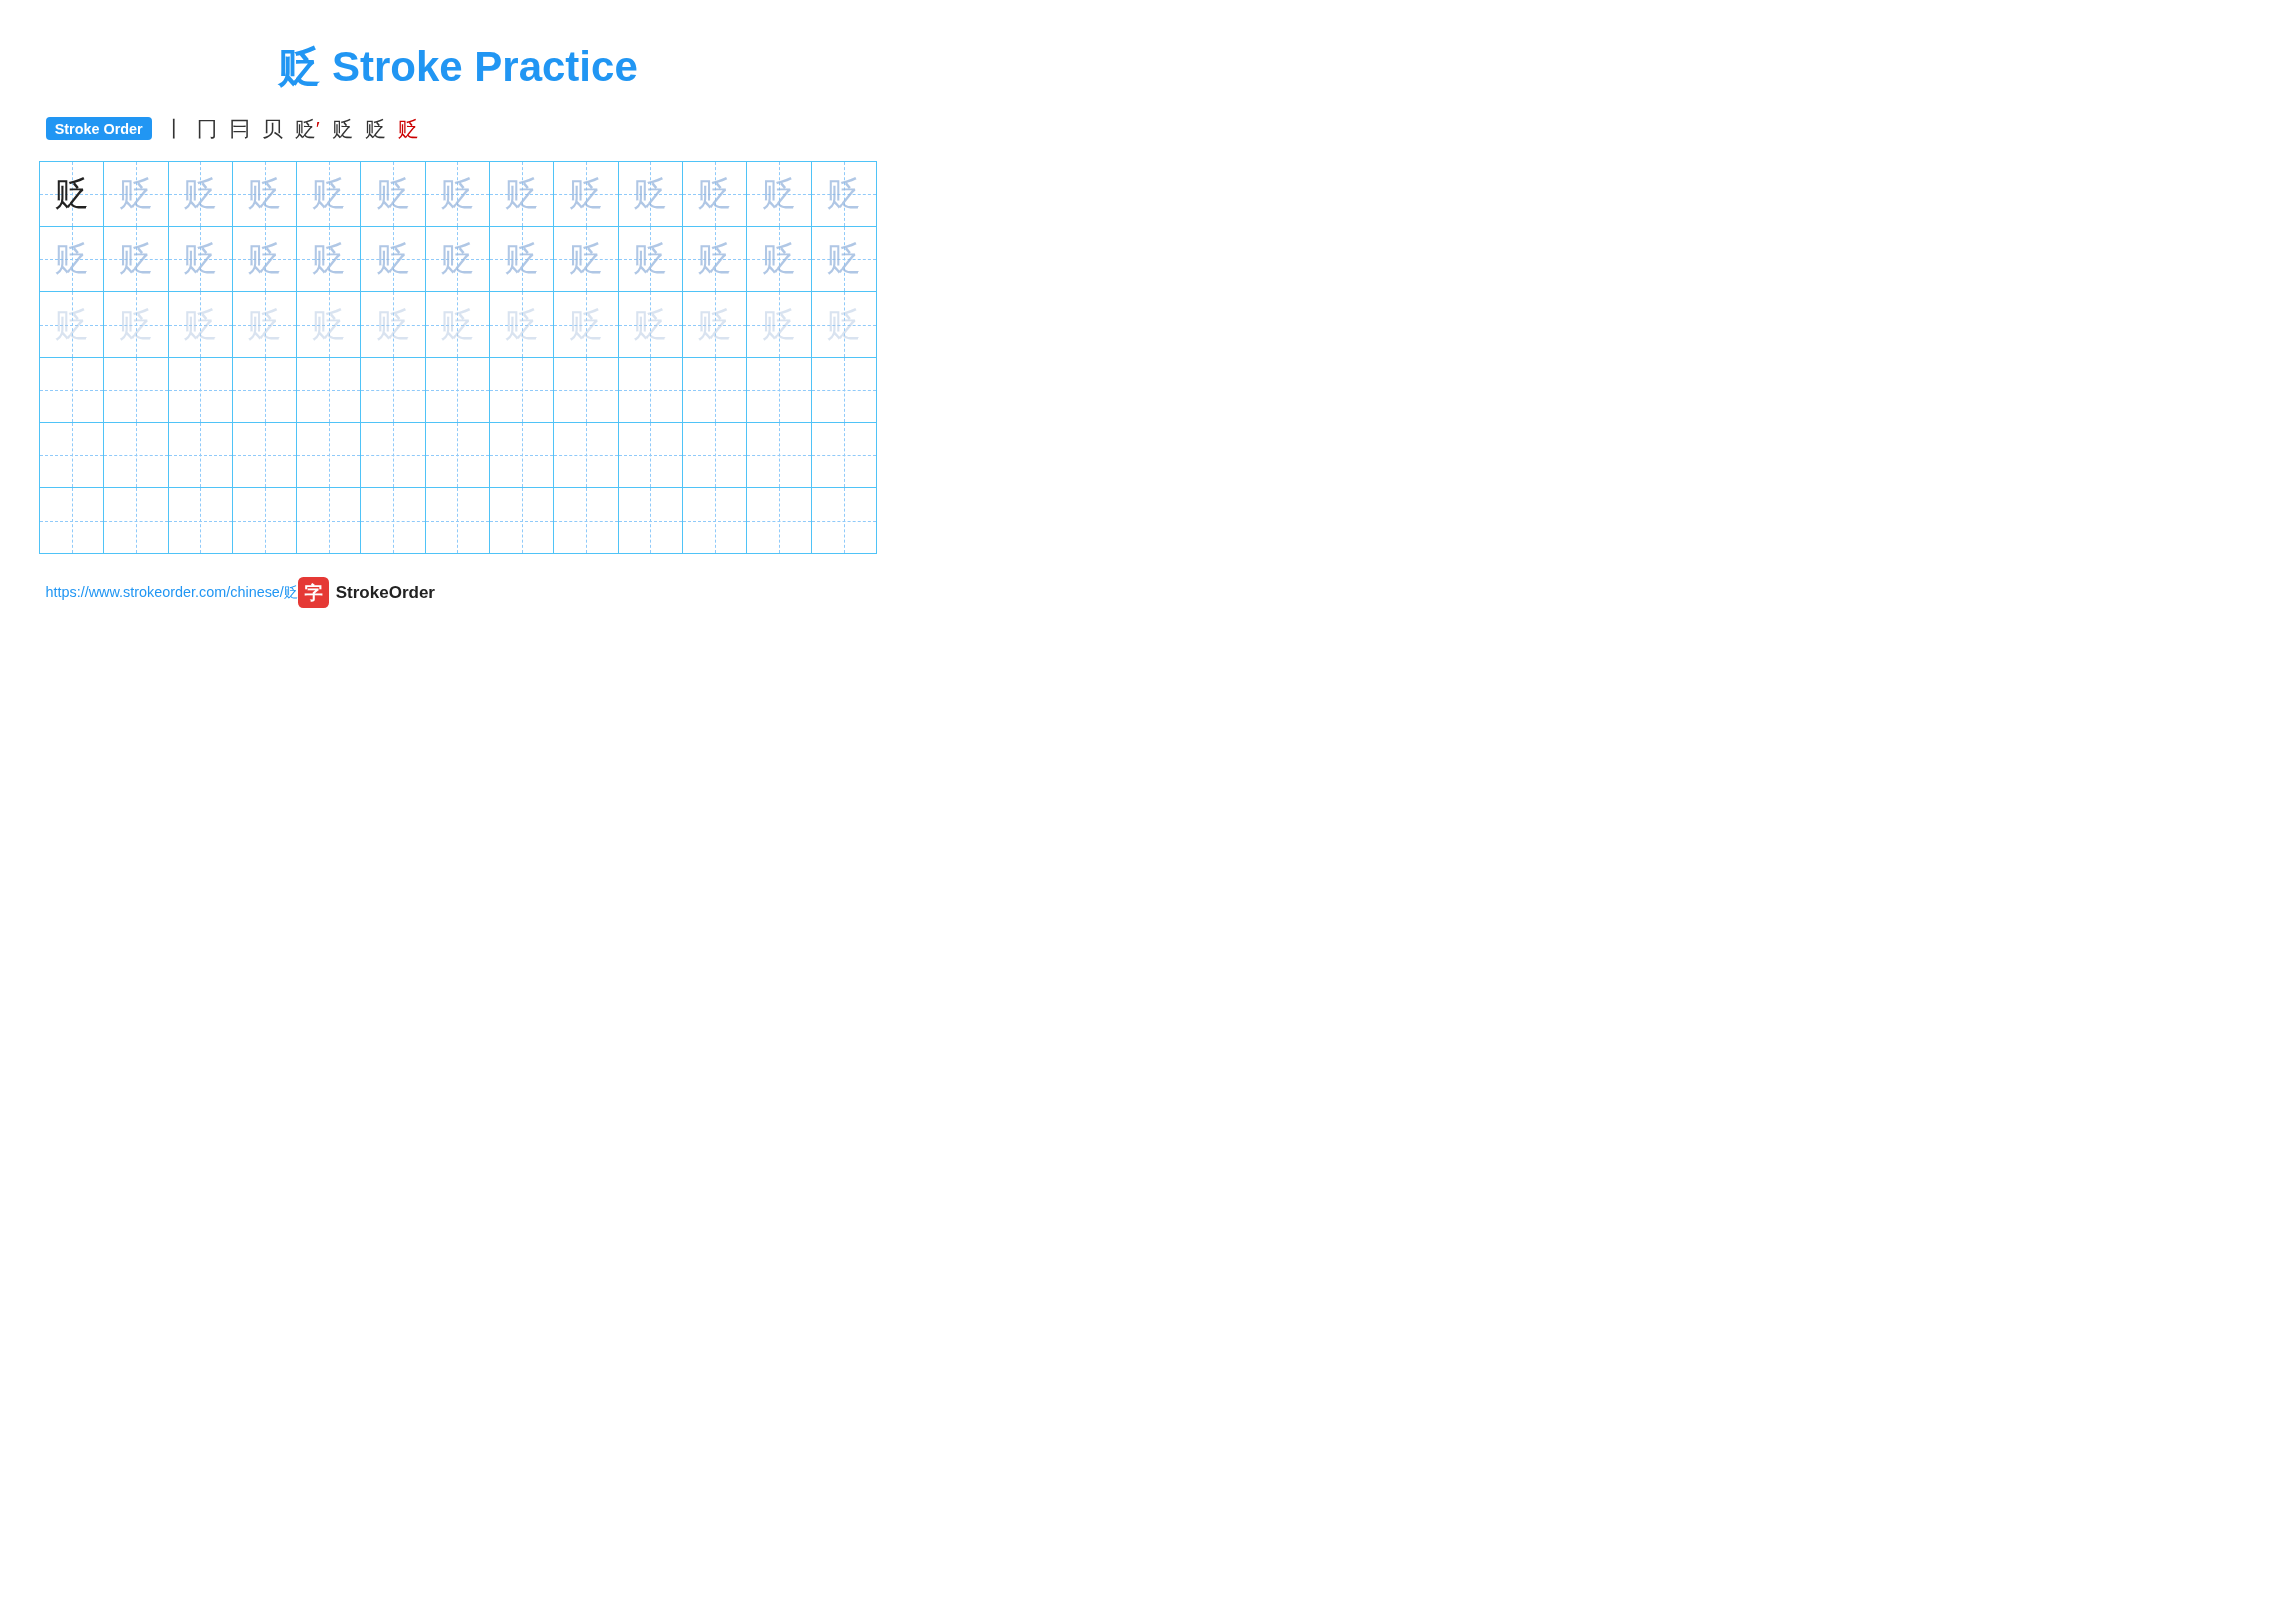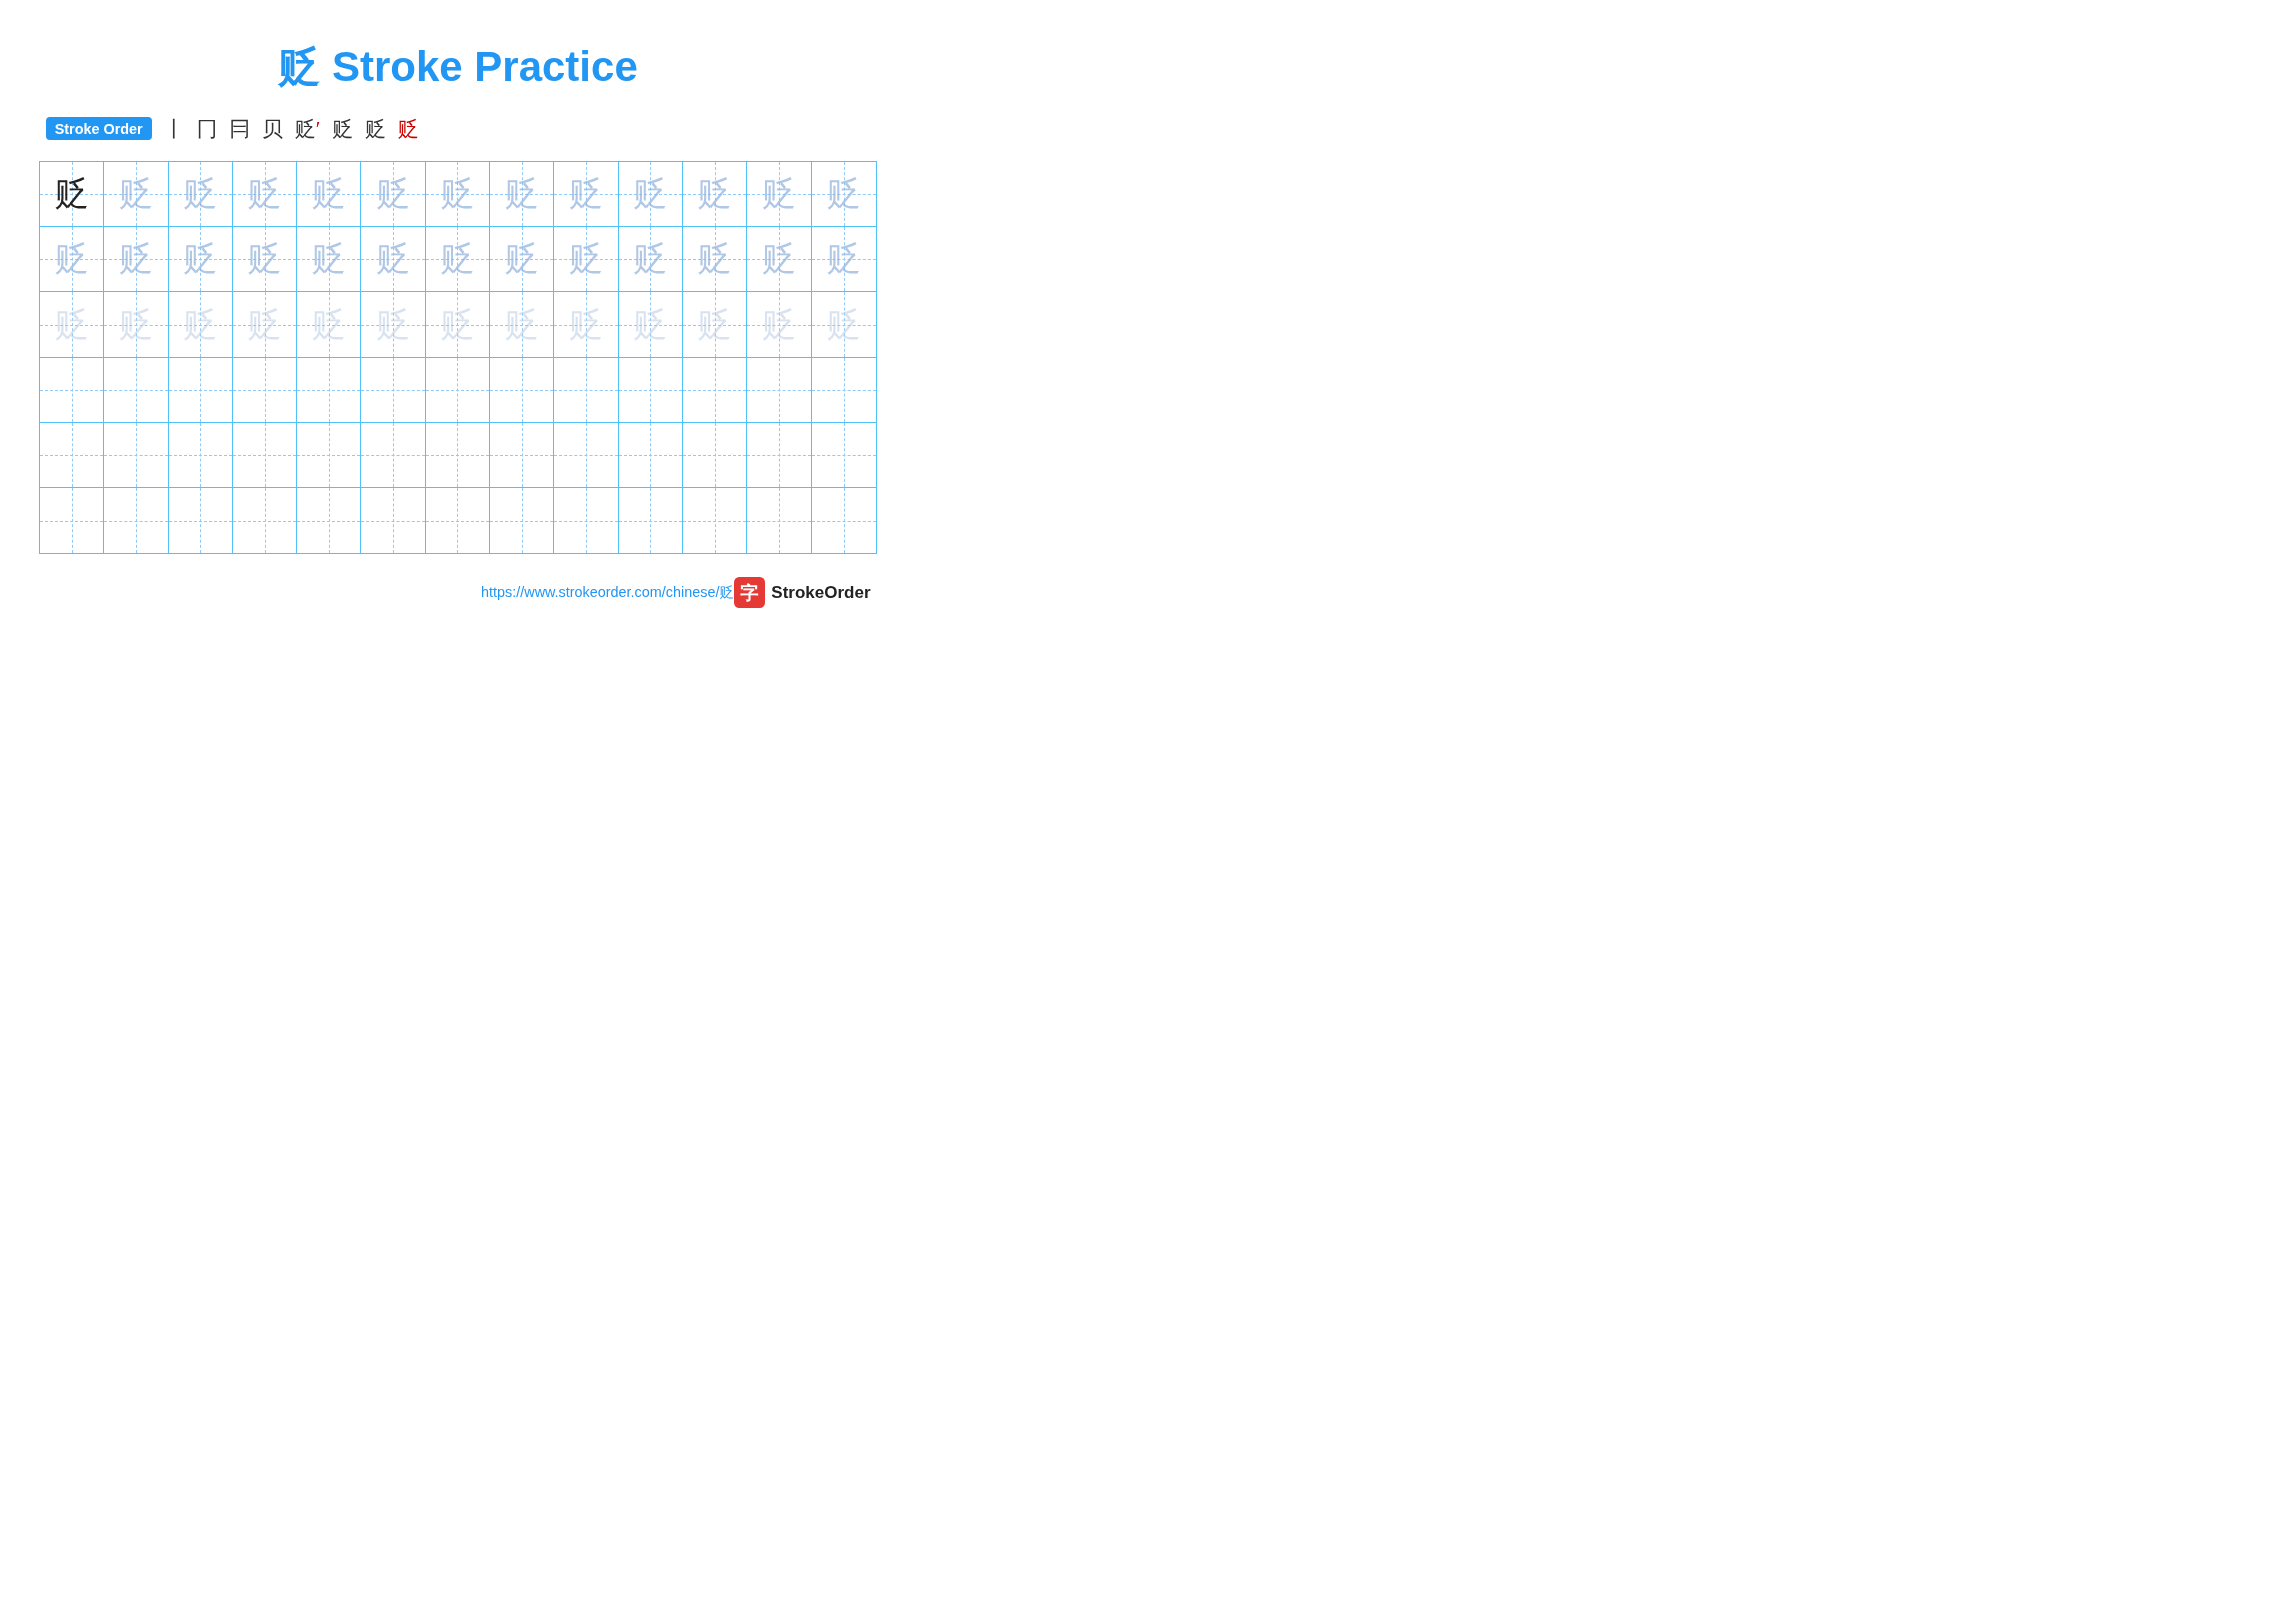--- a/index.html
+++ b/index.html
@@ -112,21 +112,21 @@
     .cell-char.faded-dark {
       color: rgba(150,180,220,0.75);
     }
     .cell-char.faded-light {
       color: rgba(180,200,225,0.5);
     }
 
     
     .footer {
       display: flex;
-      justify-content: flex-end;
+      justify-content: flex-start;
       align-items: center;
       margin-top: 23.6px;
       padding: 0 6.5px;
     }
     .footer-url {
       color: #2196F3;
       font-size: 14.4px;
       text-decoration: none;
     }
     .footer-brand {

